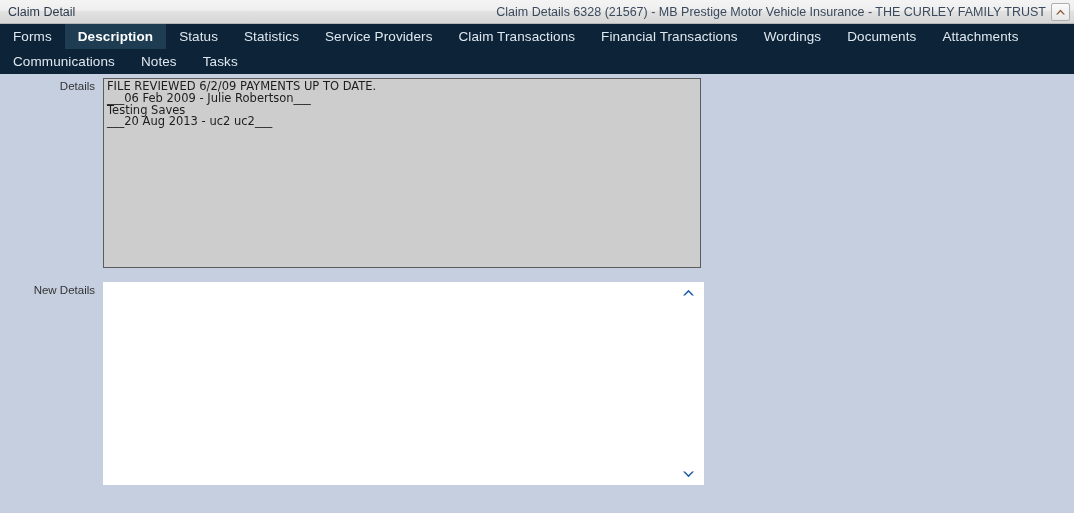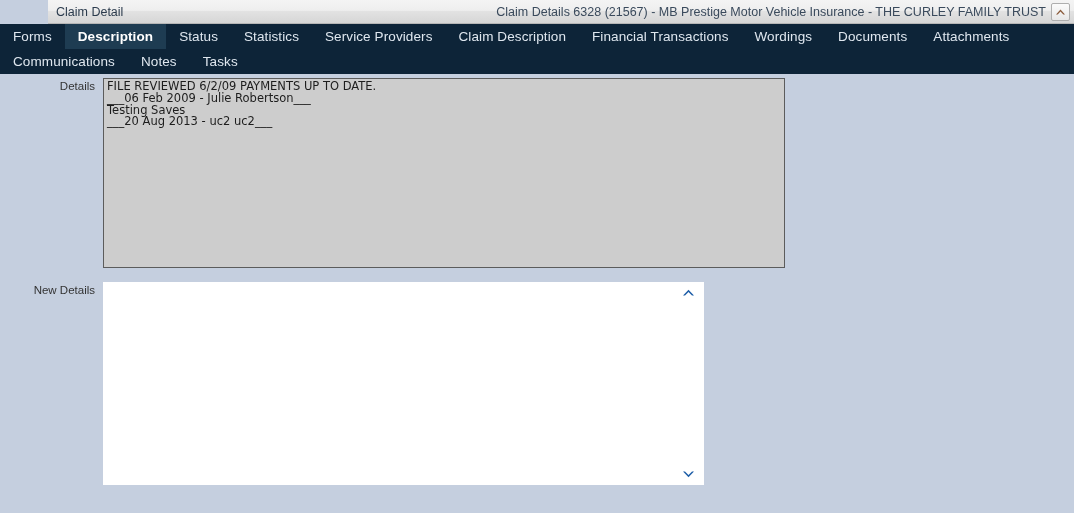--- a/index.html
+++ b/index.html
@@ -17,21 +17,20 @@
 
   
   .titlebar {
     position: relative;
     height: 24px;
     background: linear-gradient(to bottom, #f4f4f4 0%, #eeeeee 45%, #e2e2e2 50%, #d6d6d6 100%);
     border-bottom: 1px solid #b6b6b6;
     display: flex;
     align-items: center;
     box-sizing: border-box;
-    margin-left: 48px;
   }
   .titlebar-left {
     font-size: 12.5px;
     color: #2b3b4d;
     padding-left: 8px;
     white-space: nowrap;
   }
   .titlebar-right {
     position: absolute;
     right: 28px;
@@ -107,21 +106,21 @@
     white-space: nowrap;
   }
 
   
   #details-row { left: 0; top: 4px; }
   #details-row .field-label { width: 95px; }
 
   .details-box {
     position: relative;
     margin-left: 8px;
-    width: 682px;
+    width: 598px;
     height: 190px;
     background: #cdcdcd;
     border: 1px solid #5c5c5c;
     box-sizing: border-box;
     padding: 2px 3px;
     overflow: hidden;
   }
   .details-text {
     font-size: 11.5px;
     line-height: 11.8px;
@@ -202,21 +201,21 @@
   </div>
 </div>
 
 <div class="tabbar">
   <div class="tabrow">
     <div class="tab">Forms</div>
     <div class="tab active">Description</div>
     <div class="tab">Status</div>
     <div class="tab">Statistics</div>
     <div class="tab">Service Providers</div>
-    <div class="tab">Claim Description</div>
+    <div class="tab">Claim Transactions</div>
     <div class="tab">Financial Transactions</div>
     <div class="tab">Wordings</div>
     <div class="tab">Documents</div>
     <div class="tab">Attachments</div>
   </div>
   <div class="tabrow">
     <div class="tab">Communications</div>
     <div class="tab">Notes</div>
     <div class="tab">Tasks</div>
   </div>

